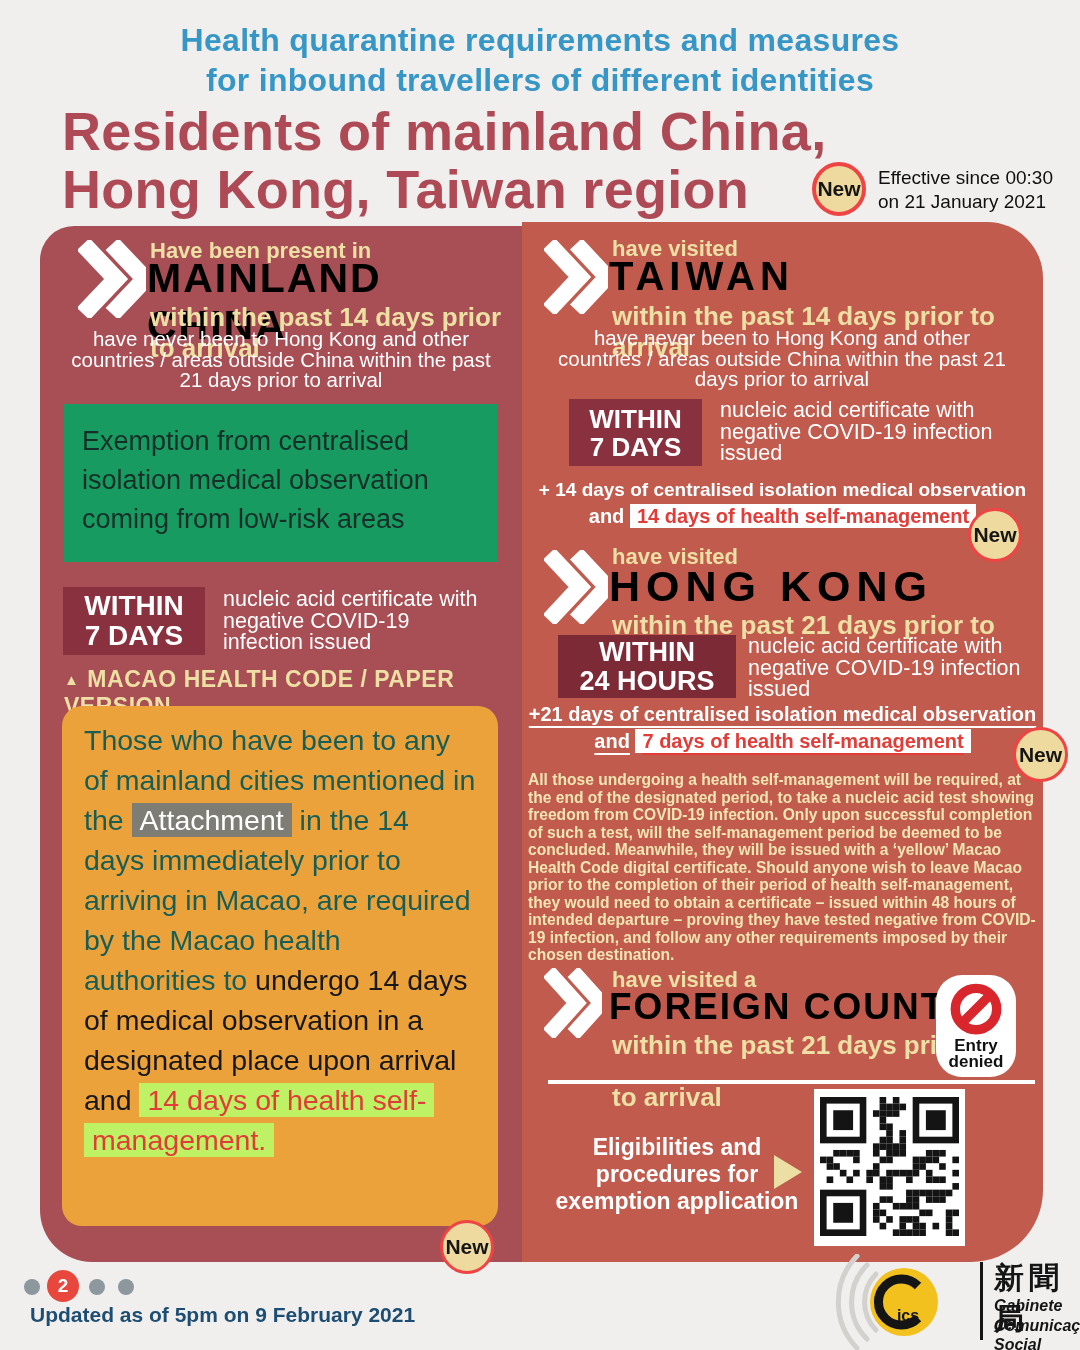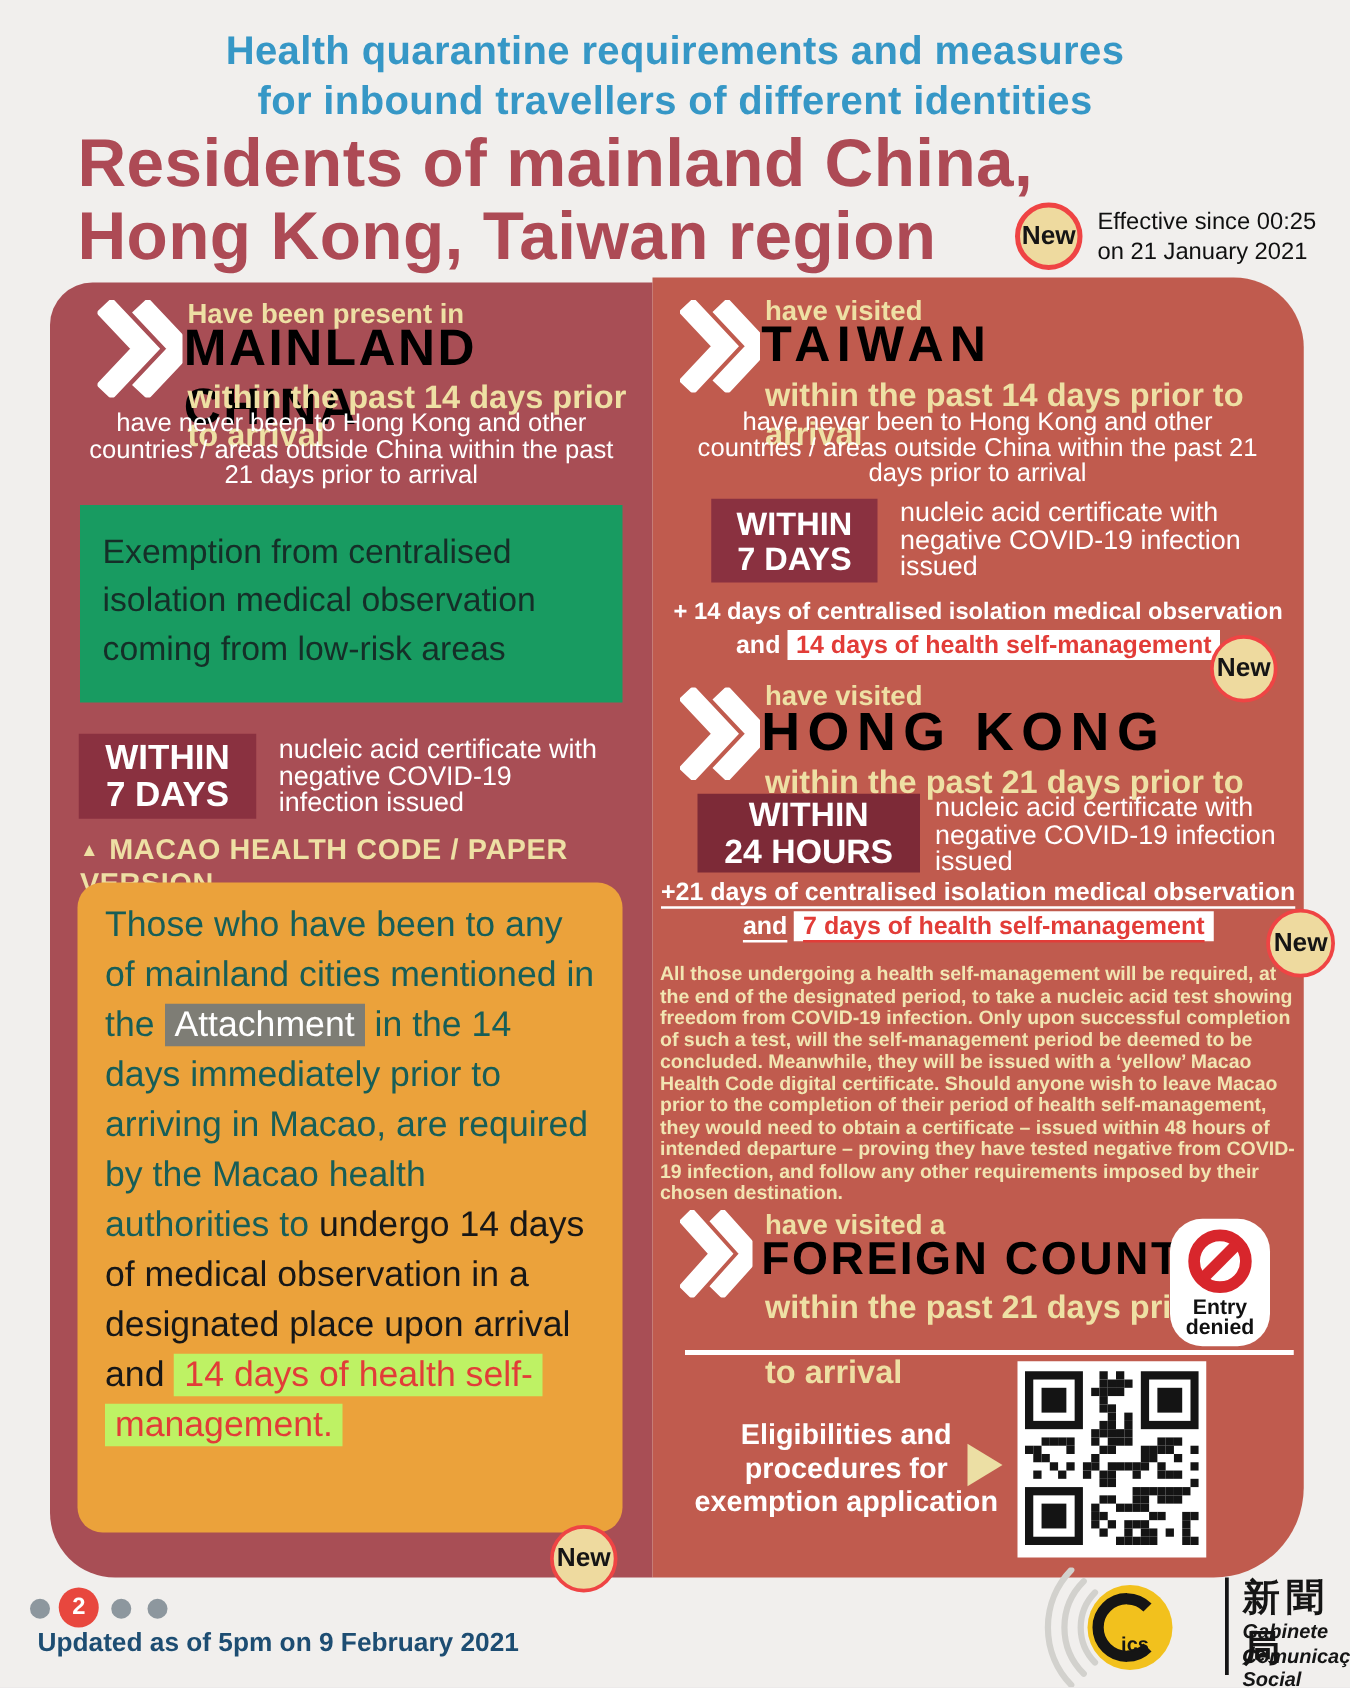--- a/index.html
+++ b/index.html
@@ -66,21 +66,21 @@
 </head>
 <body>
 
 <div id="page">
 
   <div class="abs title" style="top:22px;">Health quarantine requirements and measures</div>
   <div class="abs title" style="top:62px;">for inbound travellers of different identities</div>
   <div class="abs subtitle" style="top:100px;">Residents of mainland China,</div>
   <div class="abs subtitle" style="top:158px;">Hong Kong, Taiwan region</div>
   <div class="abs badge-new" style="left:812px; top:162px; width:54px; height:54px;">New</div>
-  <div class="abs effective" style="left:878px; top:166px;">Effective since 00:25</div>
+  <div class="abs effective" style="left:878px; top:166px;">Effective since 00:30</div>
   <div class="abs effective" style="left:878px; top:190px;">on 21 January 2021</div>
 
   <div class="abs col-left">
     <span class="abs chev" style="left:38px; top:14px; width:68px; height:78px;"><svg width="100%" height="100%" viewBox="0 0 66 76" preserveAspectRatio="none">
           <path d="M5 4 L37 38 L5 72" fill="none" stroke="#fff" stroke-width="17"></path>
           <path d="M33 4 L65 38 L33 72" fill="none" stroke="#fff" stroke-width="17"></path>
         </svg></span>
     <div class="abs sec-pre" style="left:110px; top:12px;">Have been present in</div>
     <div class="abs sec-title" style="left:107px; top:29px; font-size:41px;">MAINLAND CHINA</div>
     <div class="abs sec-within" style="left:110px; top:76px;">within the past 14 days prior to arrival</div>

